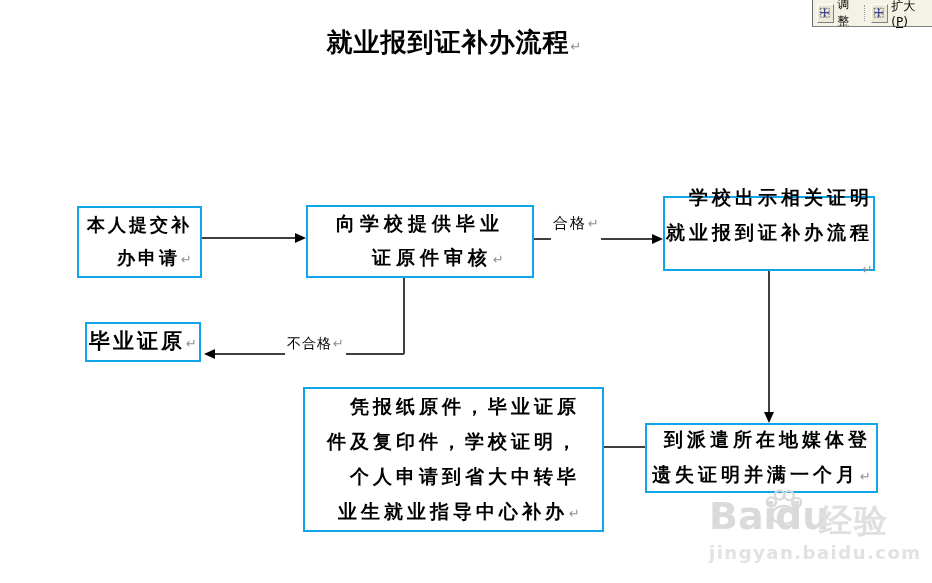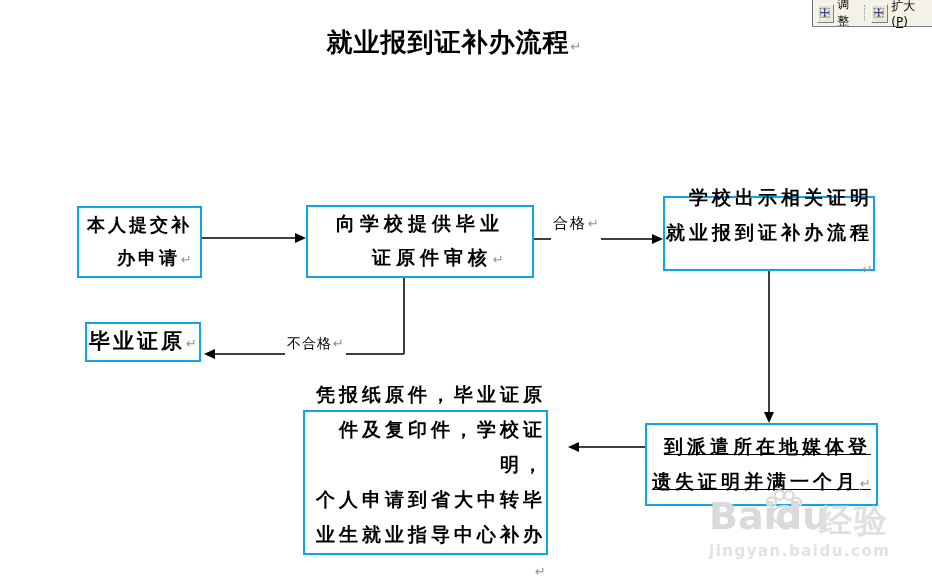--- a/index.html
+++ b/index.html
@@ -26,39 +26,39 @@
 
   
   .fbox{position:absolute;border:2px solid #0ea5e9;background:#fff;box-sizing:border-box;
         display:flex;align-items:center;justify-content:center;text-align:right;
         font-weight:bold;color:#000;}
   .fbox .txt{white-space:pre-line;}
   .b-submit {left:77px; top:206px;width:125px;height:72px;font-size:18px;line-height:33px;letter-spacing:3px;}
   .b-review {left:306px;top:205px;width:228px;height:73px;font-size:19px;line-height:34px;letter-spacing:5px;}
   .b-cert   {left:663px;top:196px;width:212px;height:75px;font-size:19px;line-height:35px;letter-spacing:4px;}
   .b-reject {left:85px; top:322px;width:116px;height:40px;font-size:21px;line-height:36px;letter-spacing:3px;}
-  .b-reissue{left:303px;top:410px;width:245px;height:145px;font-size:19px;line-height:35px;letter-spacing:4px;}
-  .b-media  {left:645px;top:423px;width:233px;height:83px;font-size:19px;line-height:35px;letter-spacing:4px;text-decoration:underline;}
+  .b-reissue{left:303px;top:387px;width:301px;height:145px;font-size:19px;line-height:35px;letter-spacing:4px;}
+  .b-media  {left:645px;top:423px;width:233px;height:70px;font-size:19px;line-height:35px;letter-spacing:4px;}
 
   
   .elabel{position:absolute;color:#000;font-weight:normal;white-space:nowrap;}
   .l-pass{left:553px;top:214px;font-size:15px;letter-spacing:2px;}
   .l-fail{left:287px;top:335px;font-size:14px;letter-spacing:1px;}
 
   
   .connectors{position:absolute;left:0;top:0;pointer-events:none;}
 
   
   .wm{position:absolute;left:701px;top:488px;width:200px;height:80px;color:#dadada;
       font-family:"DejaVu Sans","Liberation Sans",sans-serif;text-decoration:underline;}
   .wm .bai{position:absolute;left:8px;top:6px;font-size:38px;font-weight:bold;}
   .wm .paw{position:absolute;left:60px;top:-4px;}
   .wm .du{position:absolute;left:74px;top:6px;font-size:38px;font-weight:bold;}
   .wm .suffix{position:absolute;left:118px;top:11px;font-size:33px;font-weight:bold;letter-spacing:2px;color:#e0e0e0;}
-  .wm .url{position:absolute;left:8px;top:54px;font-size:15px;letter-spacing:1.5px;color:#e2e2e2;font-weight:bold;}
+  .wm .url{position:absolute;left:8px;top:54px;font-size:18px;letter-spacing:1.5px;color:#e2e2e2;font-weight:bold;}
 </style>
 </head>
 <body>
 
 <div id="canvas">
 
   <div class="title">
     <span>就业报到证补办流程</span><span class="pmark">↵</span>
   </div>
 

